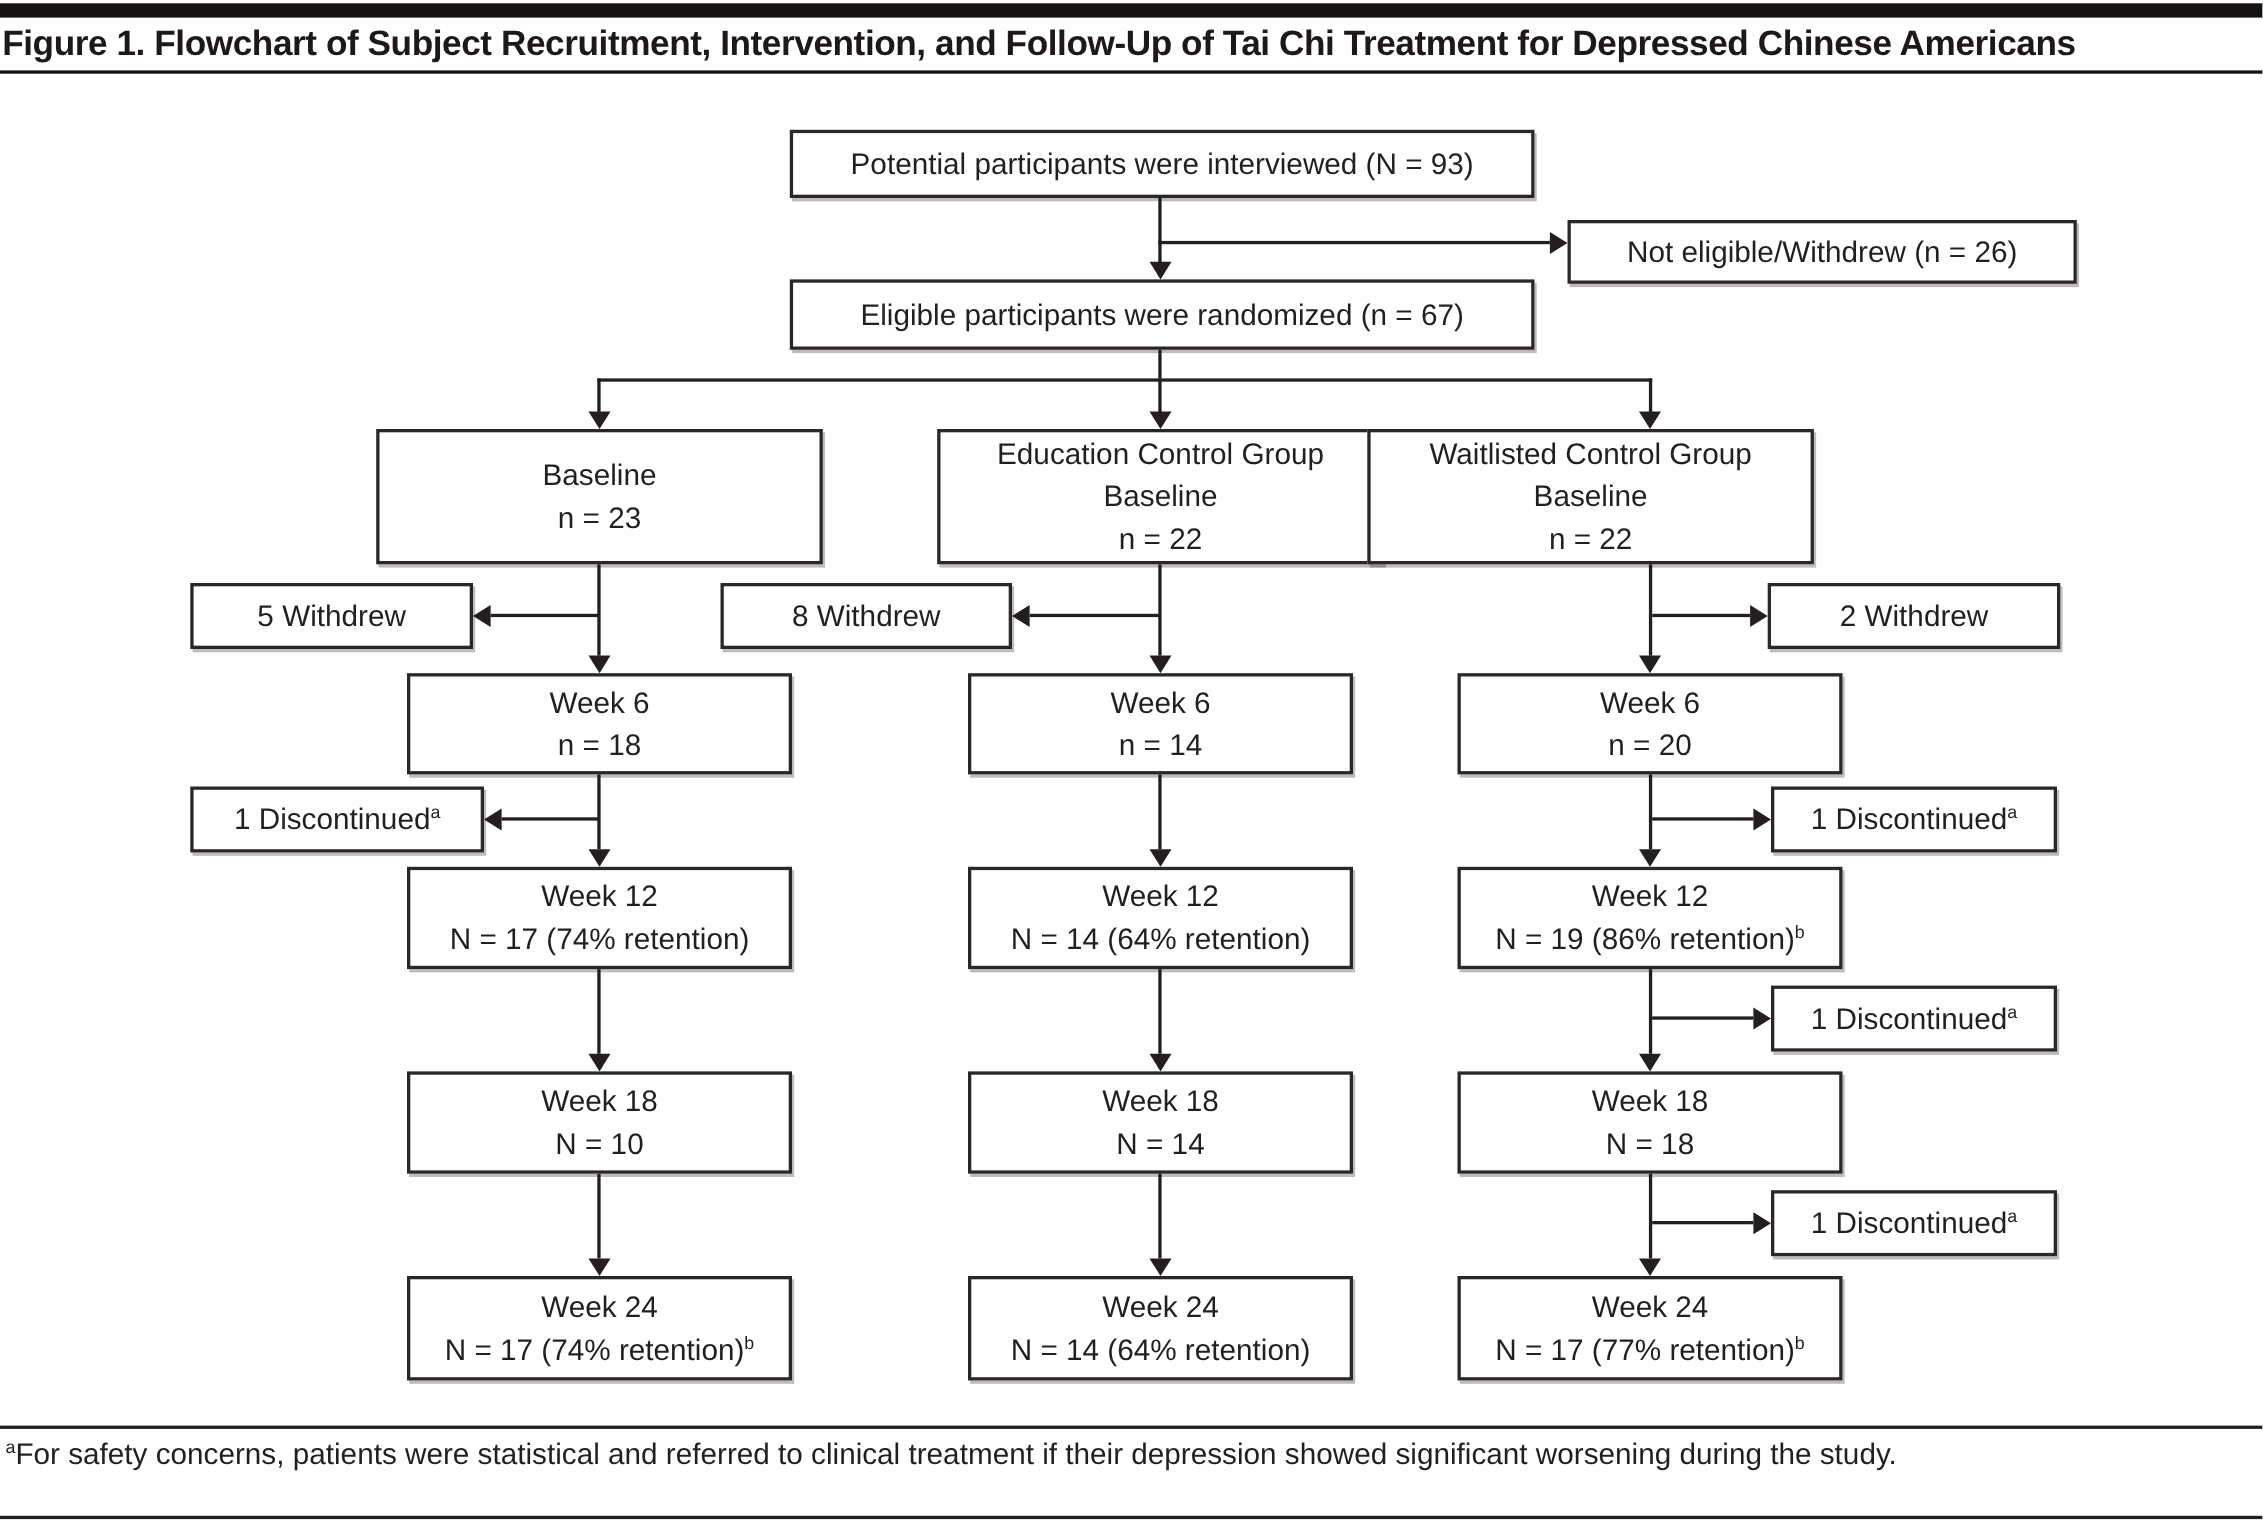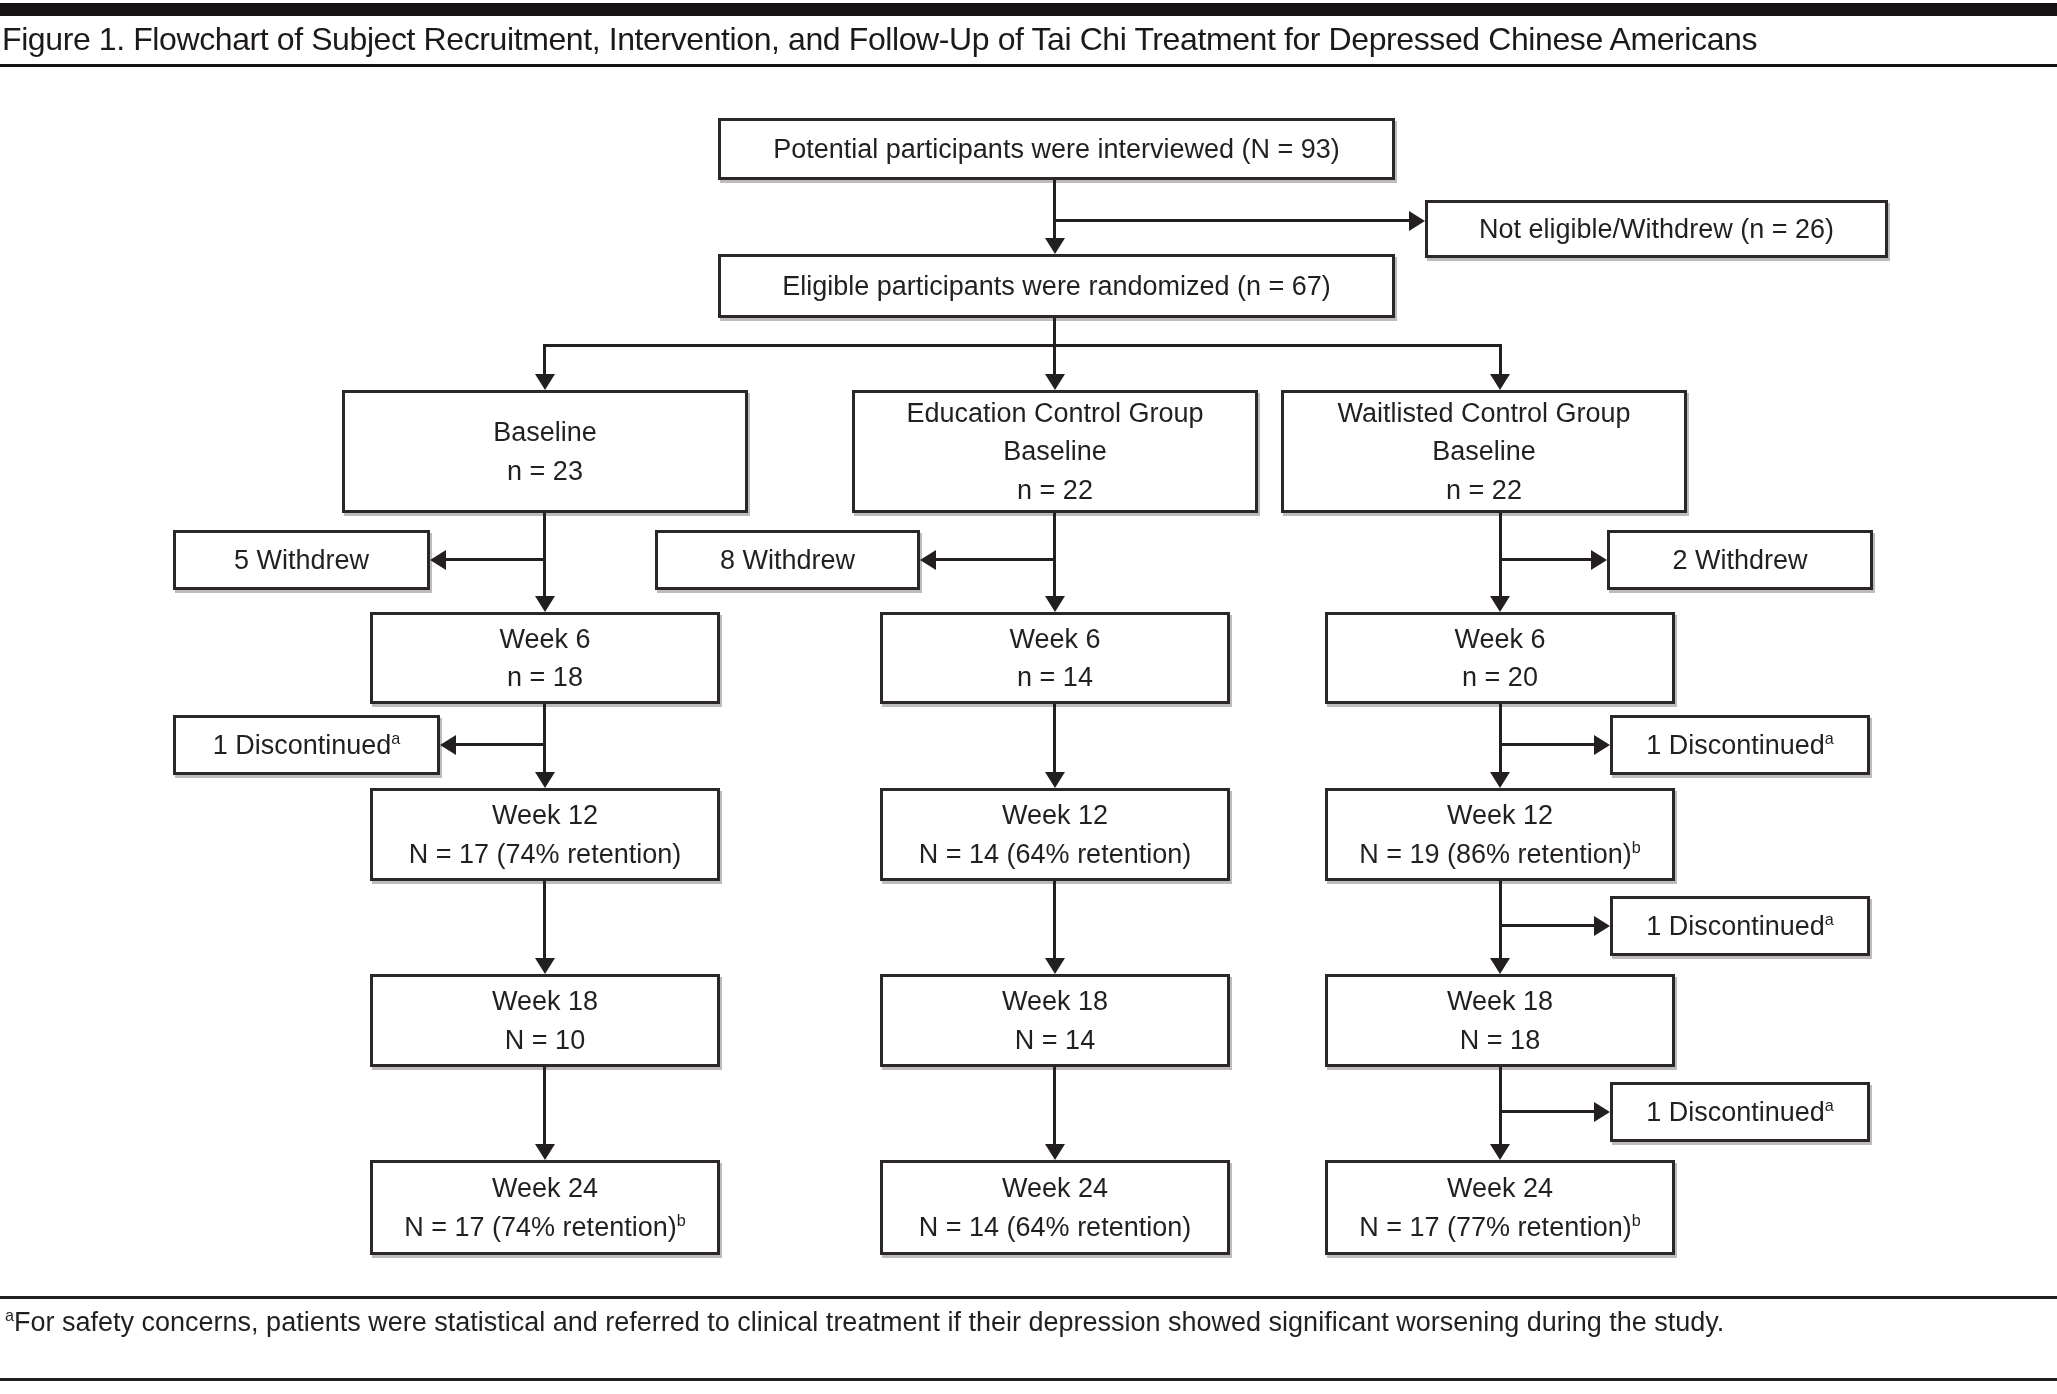--- a/index.html
+++ b/index.html
@@ -1,21 +1,21 @@
 <!DOCTYPE html>
 <html><head>
 <meta charset="utf-8">
 <style>
   *{margin:0;padding:0;box-sizing:border-box}
   html,body{background:#ffffff}
   body{font-family:"Liberation Sans","DejaVu Sans",sans-serif;color:#231f20}
   #page{position:relative;width:2057px;height:1394px;background:#fff;overflow:hidden}
 
   .topbar{position:absolute;left:0;top:3px;width:2057px;height:13px;background:#161214}
-  h1{position:absolute;left:2px;top:21px;width:2055px;font-size:32px;font-weight:normal;
+  h1{position:absolute;left:2px;top:21px;width:2055px;font-size:32px;font-weight:bold;
      letter-spacing:-0.4px;white-space:nowrap;color:#1d191a}
   .trule{position:absolute;left:0;top:64px;width:2057px;height:3px;background:#161214}
 
   .box{position:absolute;background:#fff;border:3px solid #2b2728;
        box-shadow:2px 3px 0 rgba(35,31,32,.30);
        display:flex;flex-direction:column;align-items:center;justify-content:center;
        text-align:center;font-size:27px;line-height:1.42;color:#231f20}
   .bl{display:block}
 
   .vl{position:absolute;width:3px;background:#231f20}
@@ -63,21 +63,21 @@
 
   <div class="box" style="left:342px;top:390px;width:406px;height:123px">
     <span class="bl">Baseline</span>
     <span class="bl">n = 23</span>
   </div>
   <div class="box" style="left:852px;top:390px;width:406px;height:123px">
     <span class="bl">Education Control Group</span>
     <span class="bl">Baseline</span>
     <span class="bl">n = 22</span>
   </div>
-  <div class="box" style="left:1281px;top:390px;width:406px;height:123px">
+  <div class="box" style="left:1243px;top:390px;width:406px;height:123px">
     <span class="bl">Waitlisted Control Group</span>
     <span class="bl">Baseline</span>
     <span class="bl">n = 22</span>
   </div>
 
   <div class="box" style="left:173px;top:530px;width:257px;height:60px">
     <span class="bl">5 Withdrew</span>
   </div>
   <div class="box" style="left:655px;top:530px;width:265px;height:60px">
     <span class="bl">8 Withdrew</span>

